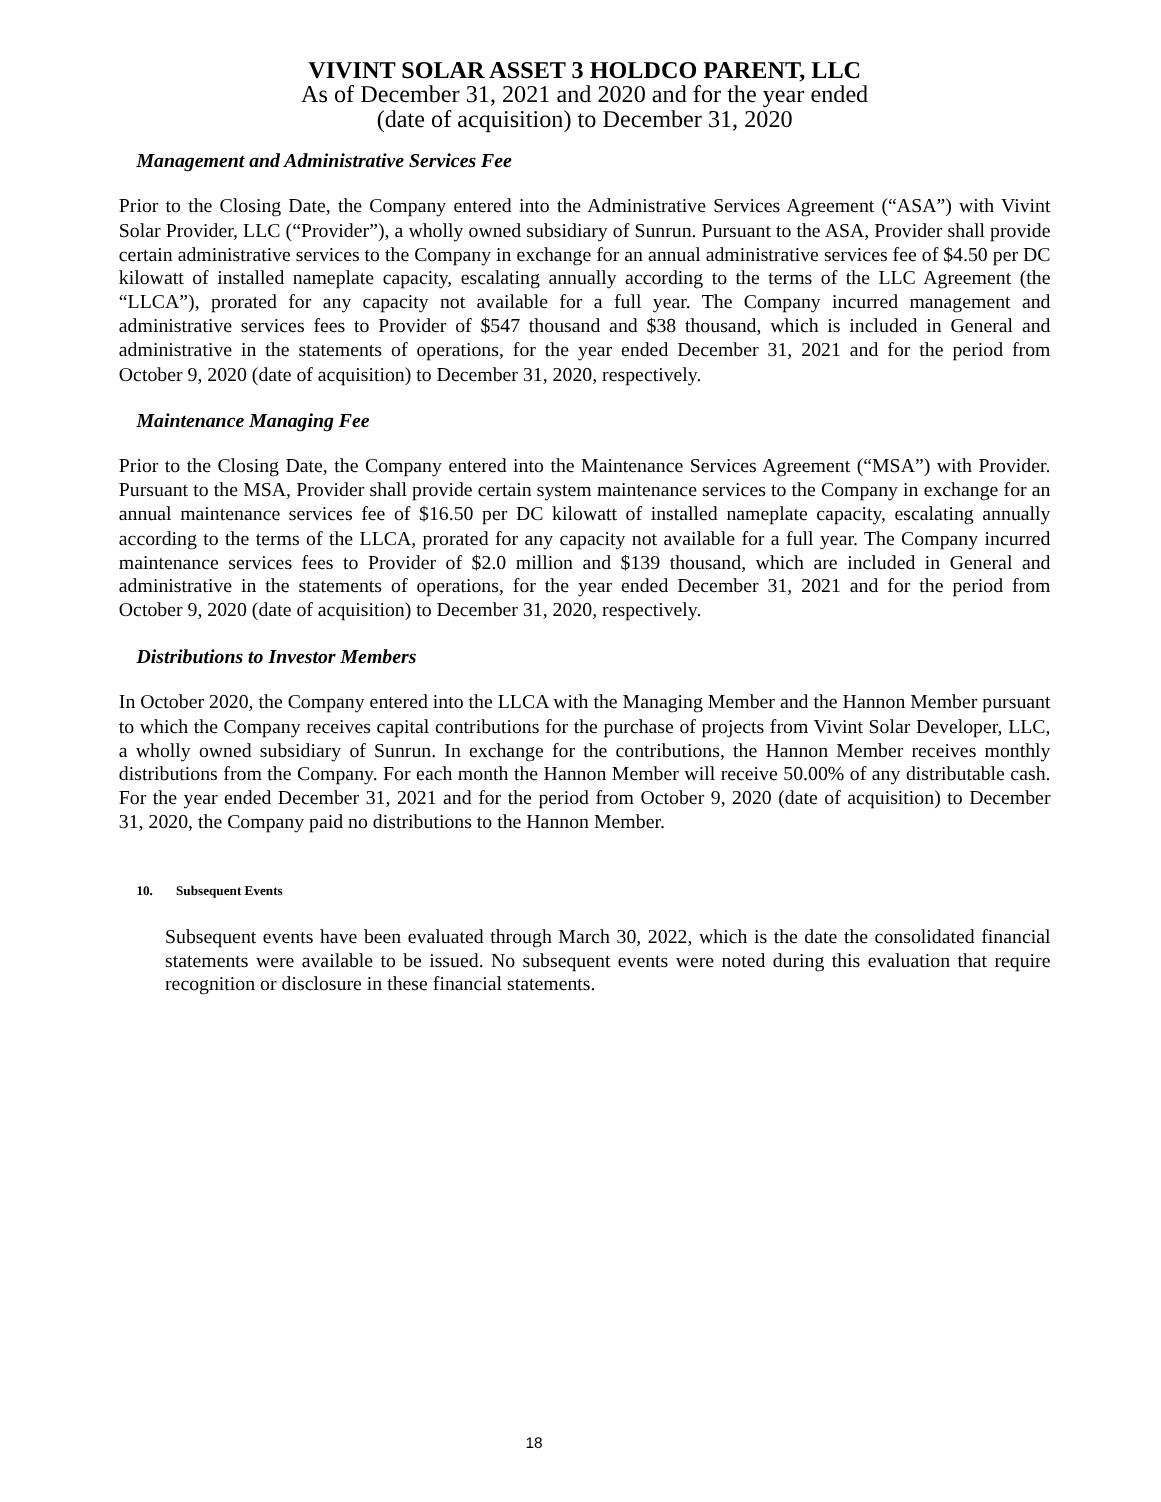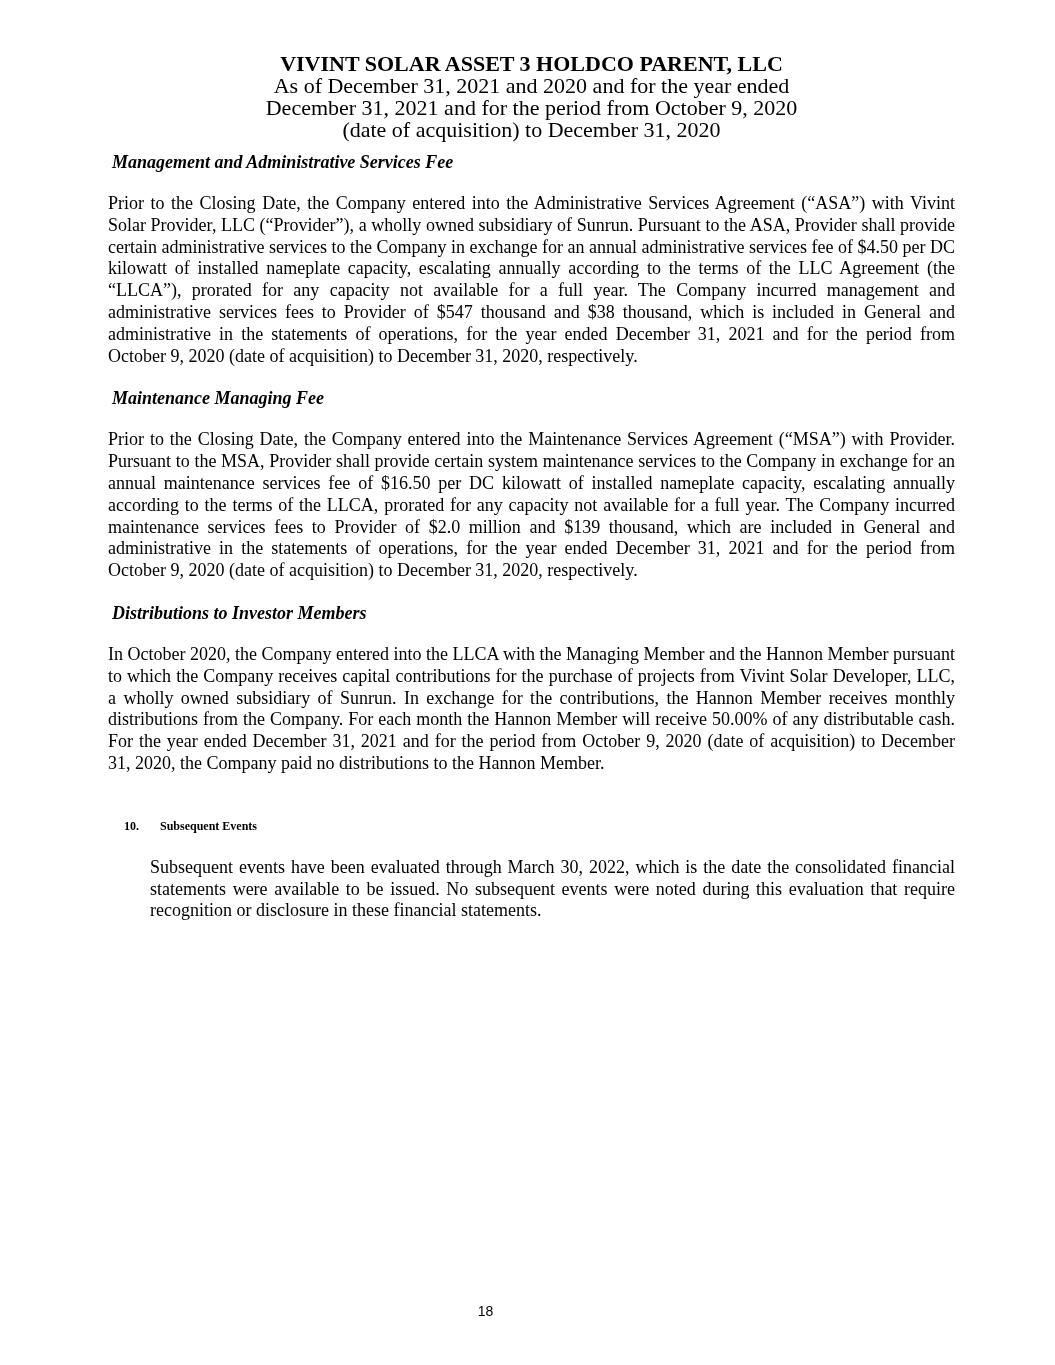--- a/index.html
+++ b/index.html
@@ -28,21 +28,21 @@
     margin: 0;
   }
   .header .company {
     font-weight: bold;
   }
   .section-heading {
     font-style: italic;
     font-weight: bold;
     font-size: 18px;
     line-height: 22px;
-    margin: 4px;
+    margin: 16px;
   }
   .para {
     font-size: 18px;
     line-height: 21.8px;
     text-align: justify;
     margin: 0;
   }
   .numbered-heading {
     font-weight: bold;
     font-size: 12px;
@@ -66,21 +66,20 @@
   }
 </style>
 </head>
 <body>
 
 <div class="page">
 
   <div class="header">
     <div class="company">VIVINT SOLAR ASSET 3 HOLDCO PARENT, LLC</div>
     <div>As of December 31, 2021 and 2020 and for the year ended</div>
-    <div>December 31, 2021 and for the period from October 9, 2020</div>
     <div>(date of acquisition) to December 31, 2020</div>
   </div>
 
   <div style="margin-top:10px;">
     <p class="section-heading">Management and Administrative Services Fee</p>
     <p class="para" style="margin-top:20px;">Prior to the Closing Date, the Company entered into the Administrative Services Agreement (“ASA”) with Vivint Solar Provider, LLC (“Provider”), a wholly owned subsidiary of Sunrun. Pursuant to the ASA, Provider shall provide certain administrative services to the Company in exchange for an annual administrative services fee of $4.50 per DC kilowatt of installed nameplate capacity, escalating annually according to the terms of the LLC Agreement (the “LLCA”), prorated for any capacity not available for a full year. The Company incurred management and administrative services fees to Provider of $547 thousand and $38 thousand, which is included in General and administrative in the statements of operations, for the year ended December 31, 2021 and for the period from October 9, 2020 (date of acquisition) to December 31, 2020, respectively.</p>
   </div>
 
   <div style="margin-top:20px;">
     <p class="section-heading">Maintenance Managing Fee</p>

